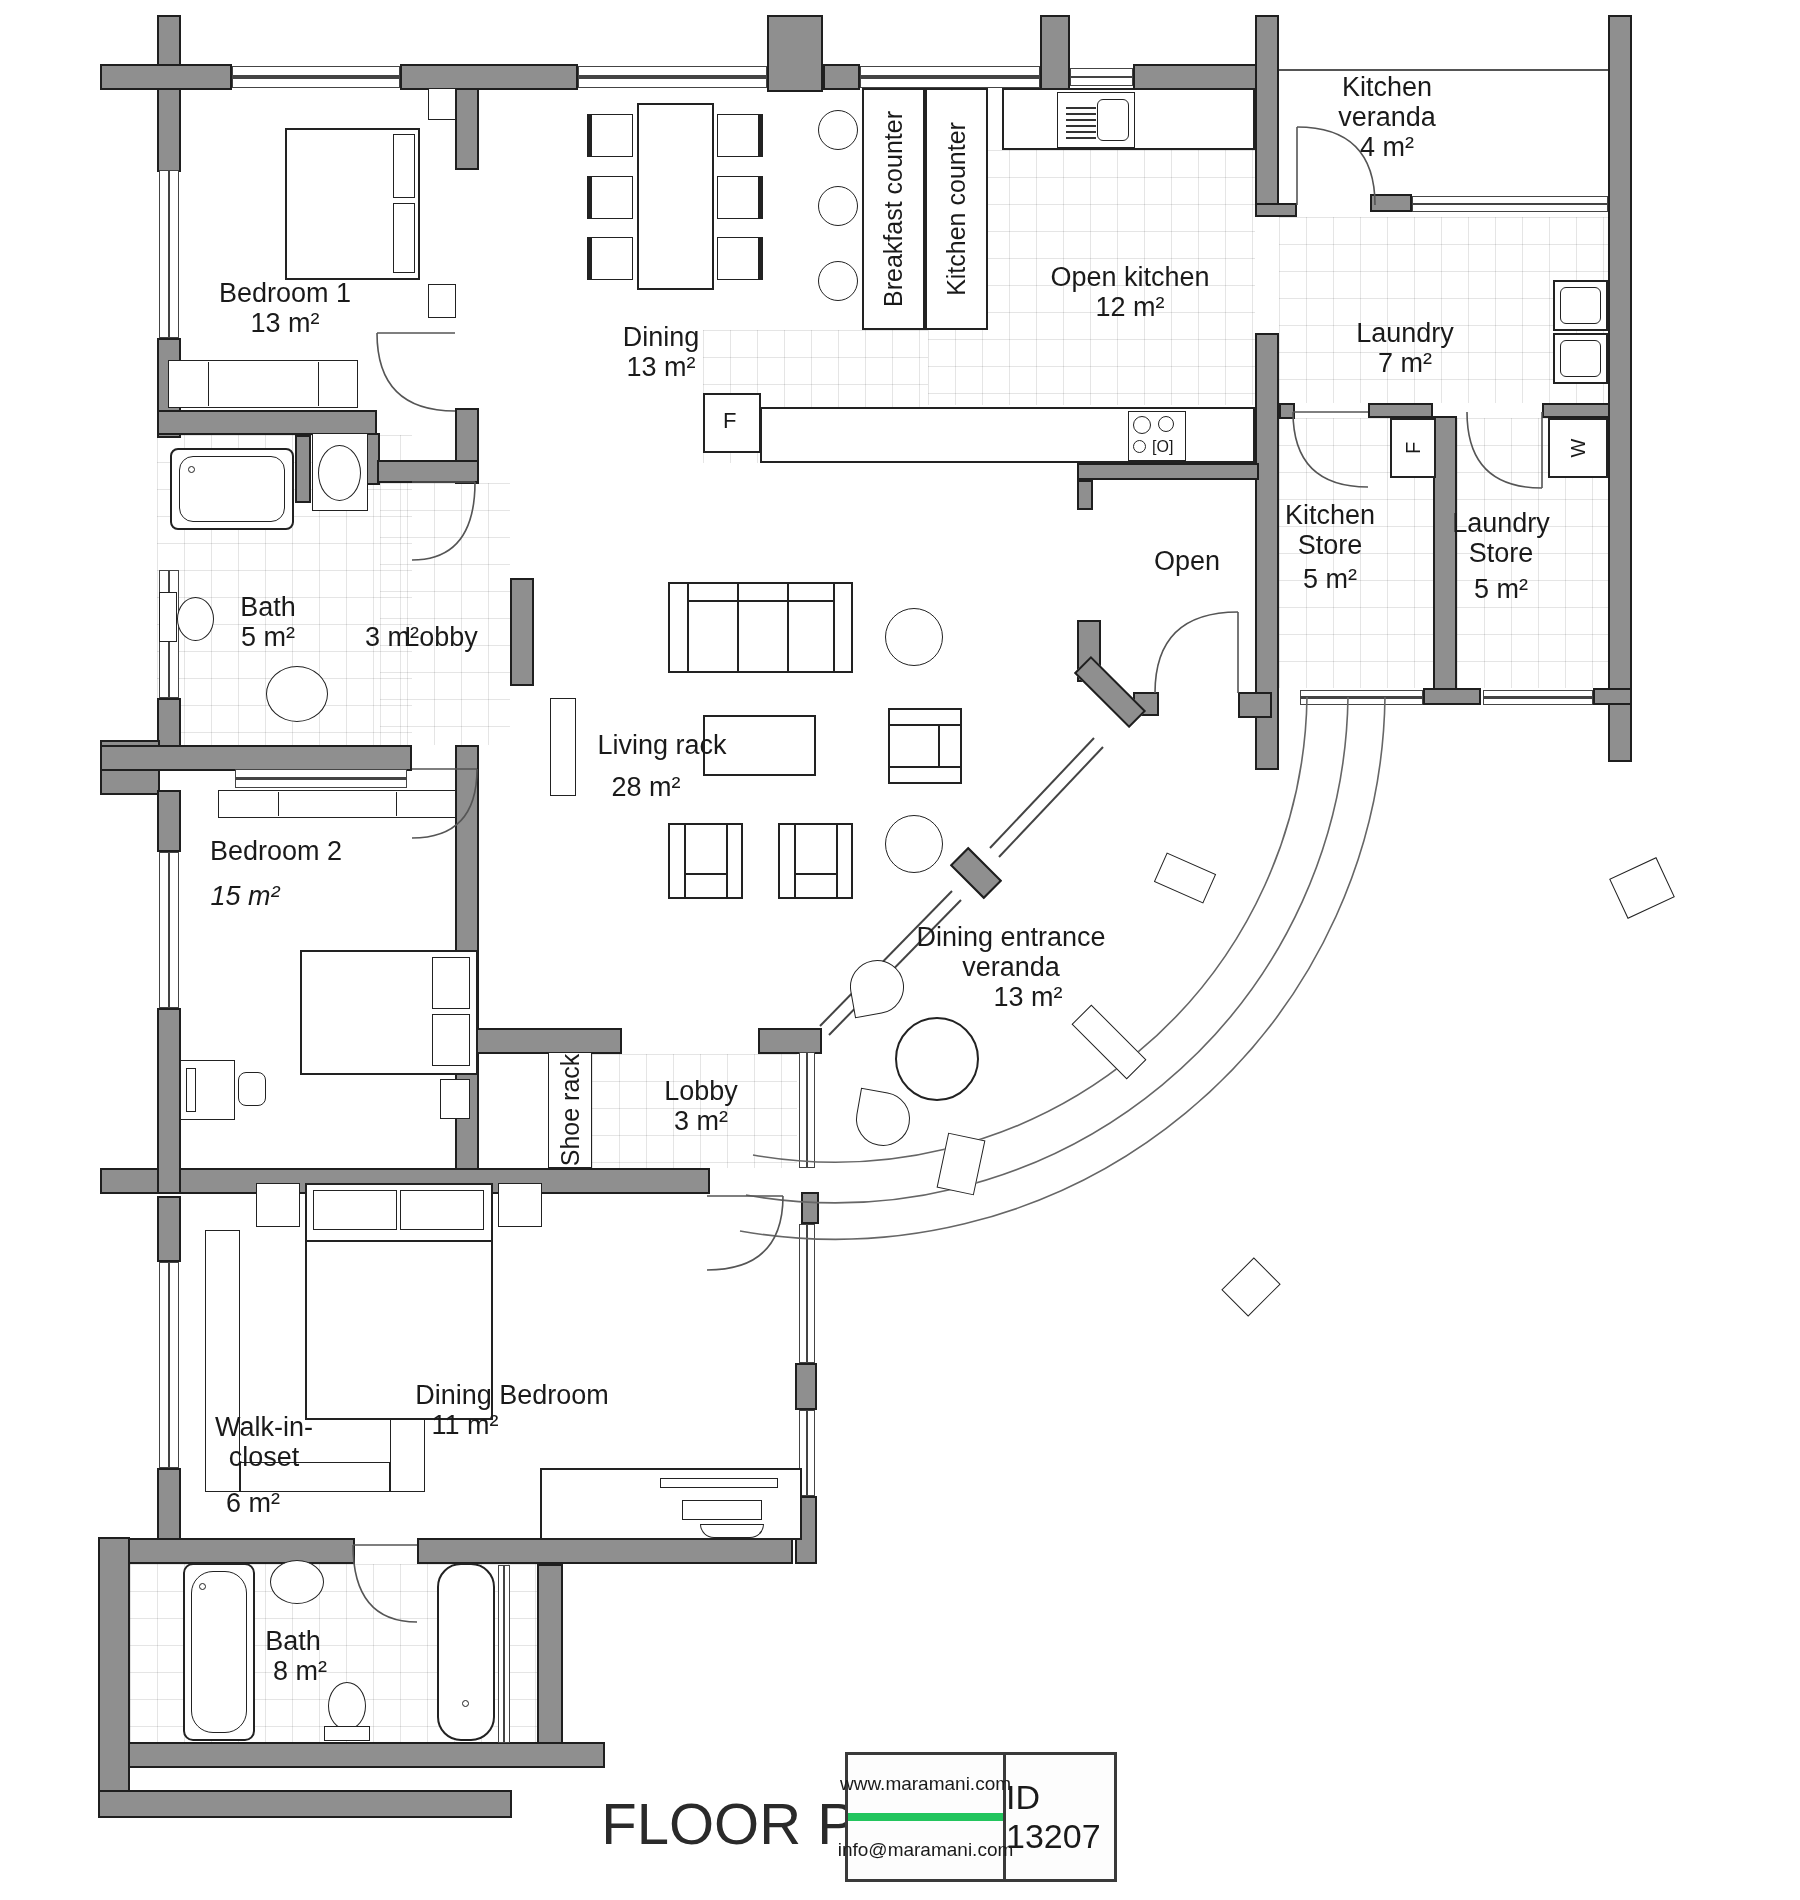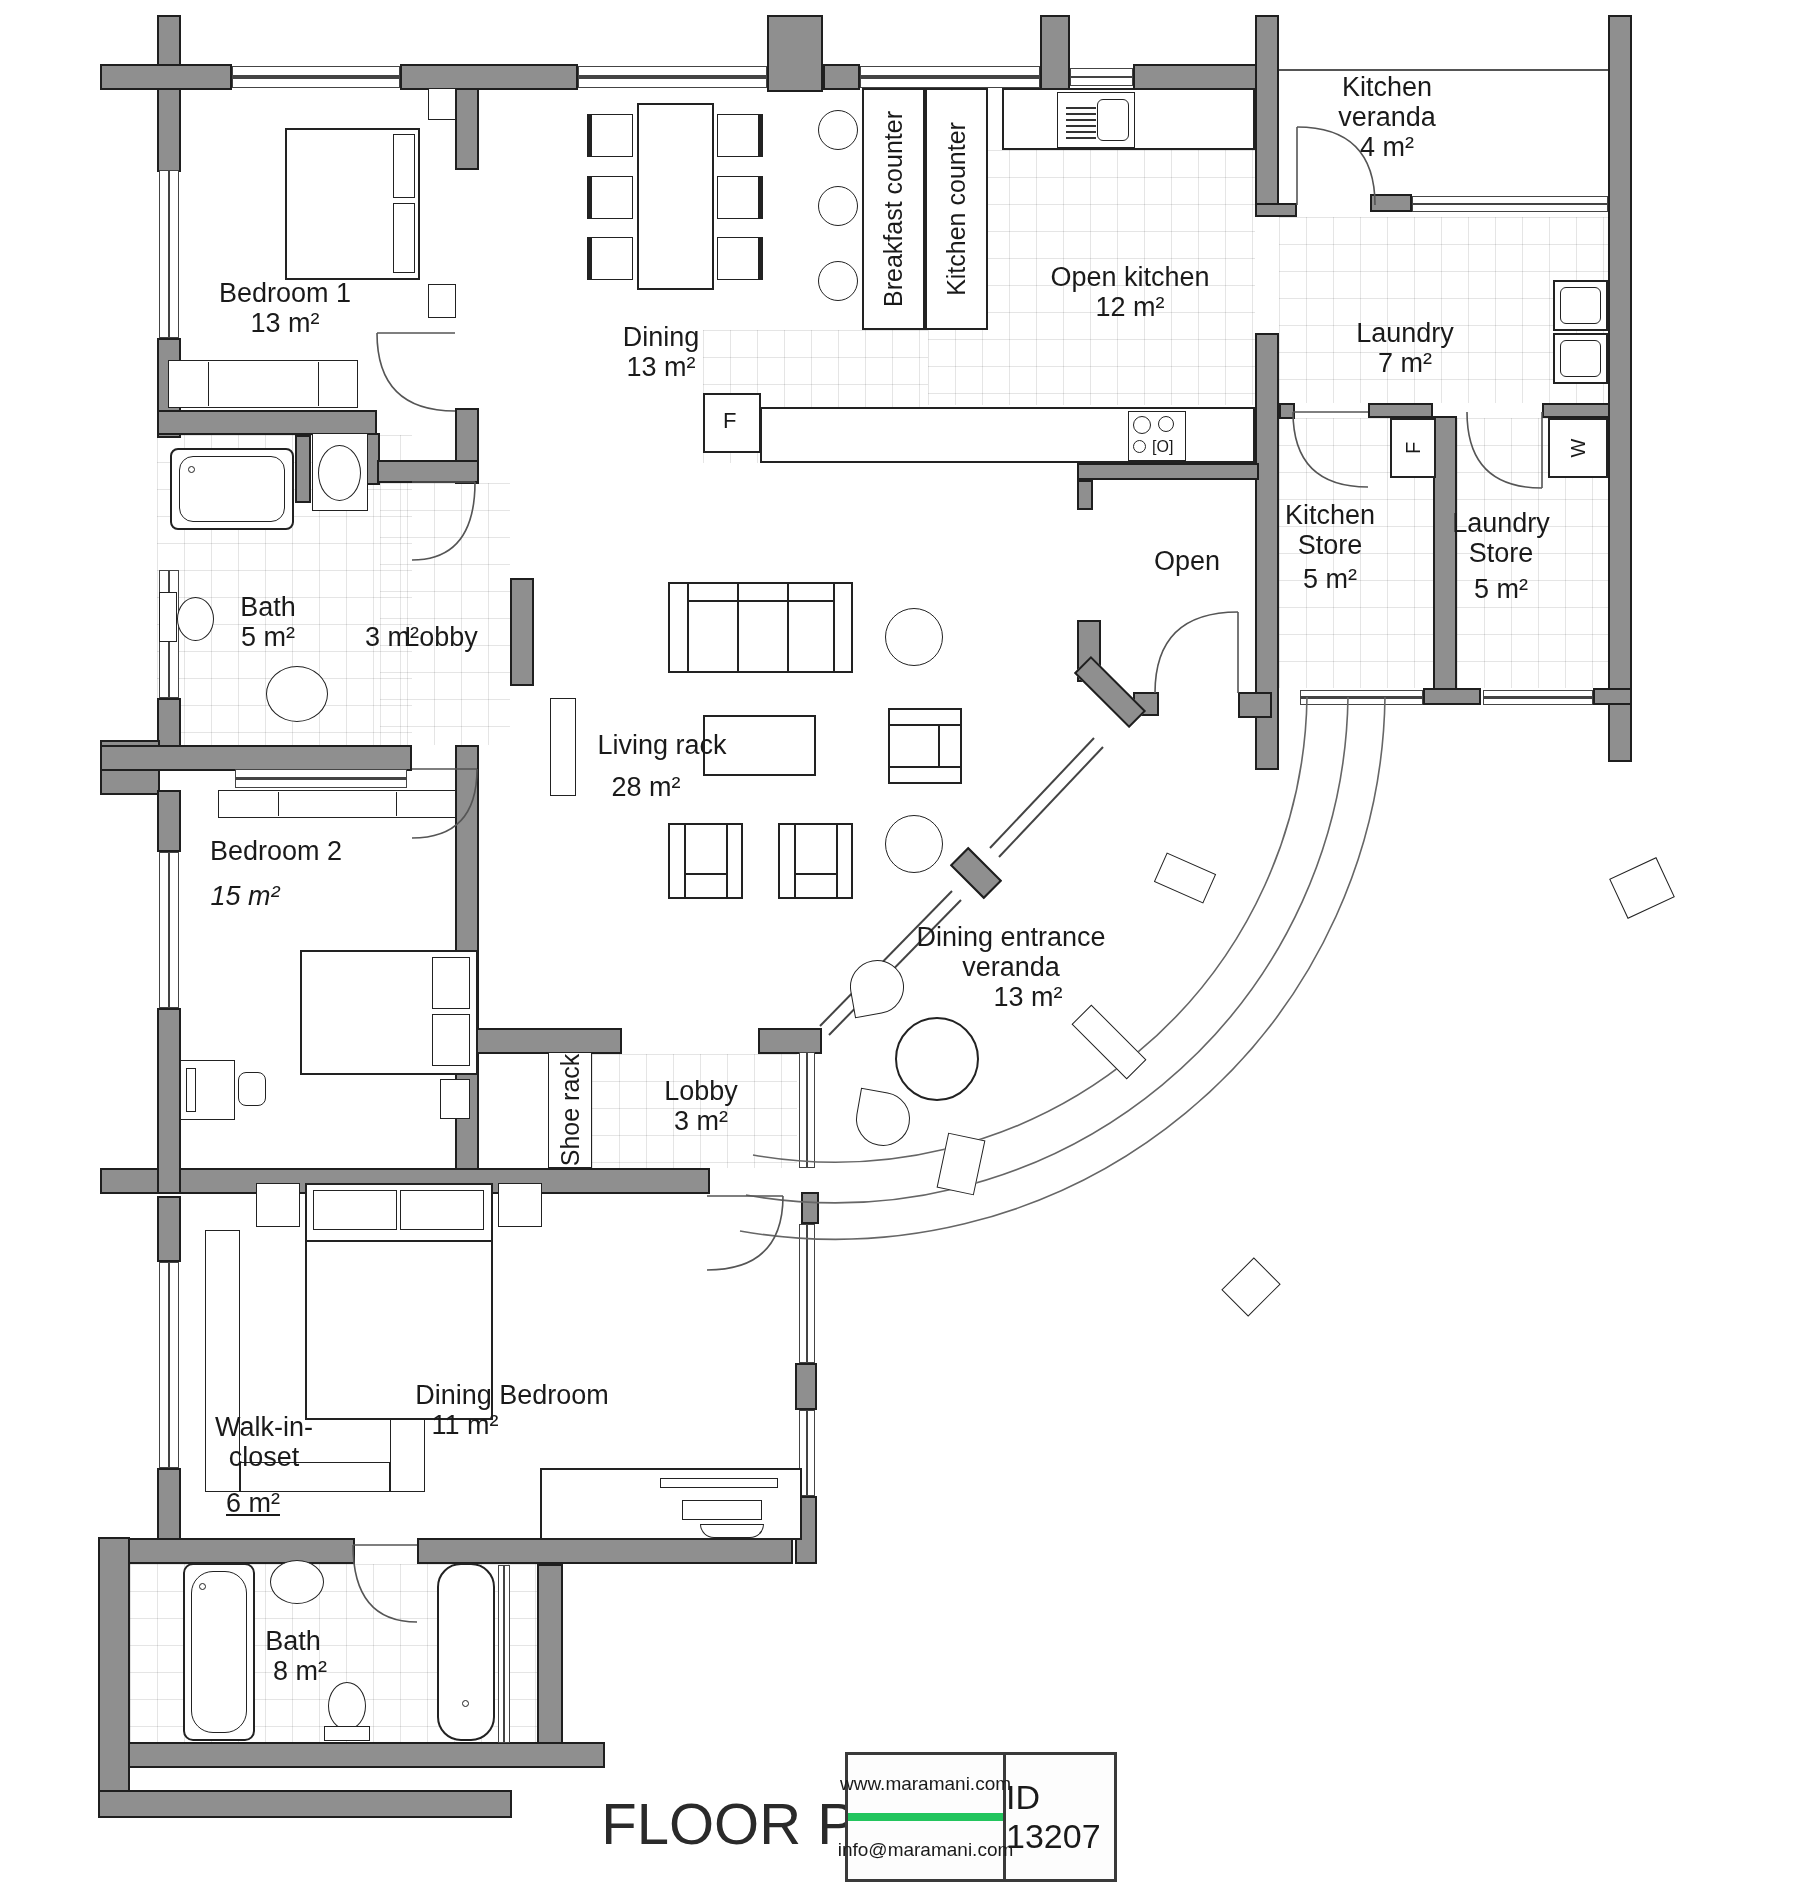--- a/index.html
+++ b/index.html
@@ -346,21 +346,21 @@
       <div style="transform:translateX(17px);">13 m²</div>
     </div>
   <div class="lbl" style="left:701px;top:1076px;">
     <div>Lobby</div>
       <div>3 m²</div>
     </div>
   <div class="lbl" style="left:264px;top:1412px;">
     <div>Walk-in-</div>
       <div>closet</div>
       <div style="height:16px;"></div>
-      <div style="transform:translateX(-11px);text-decoration:underline;">6 m²</div>
+      <div style="transform:translateX(-11px);">6 m²</div>
     </div>
   <div class="lbl" style="left:512px;top:1380px;">
     <div>Dining Bedroom</div>
       <div style="transform:translateX(-47px);">11 m²</div>
     </div>
   <div class="lbl" style="left:293px;top:1626px;">
     <div>Bath</div>
       <div style="transform:translateX(7px);">8 m²</div>
     </div>
 

